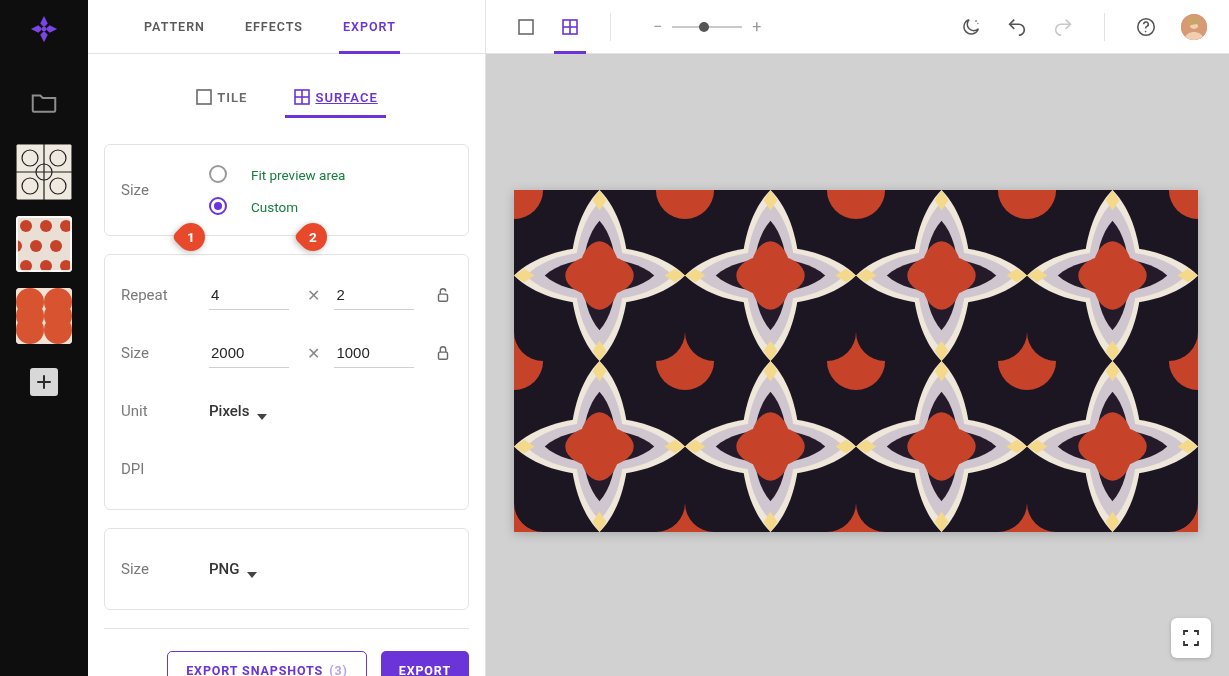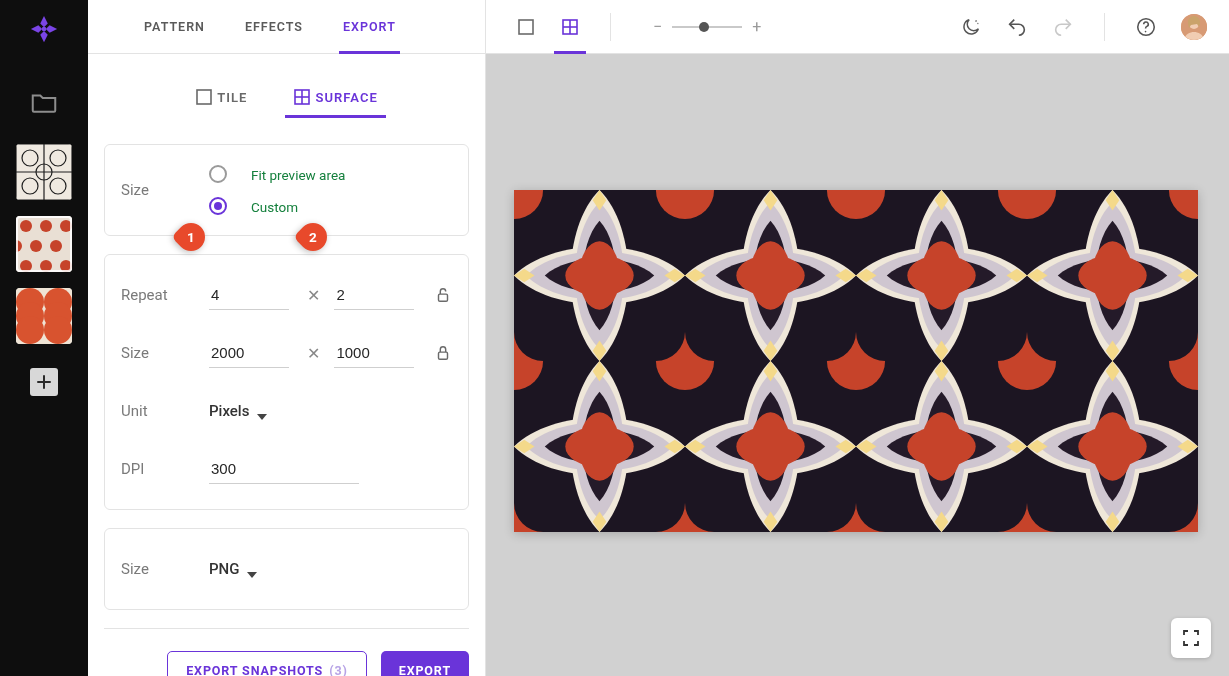--- a/index.html
+++ b/index.html
@@ -29,21 +29,21 @@
     height: 54px; border-bottom: 1px solid #e3e3e3;
     display:flex; align-items:center; padding: 0 56px; gap: 40px;
   }
   .ptab { font-size:12.5px; font-weight:600; letter-spacing:.08em; color:#5a5a5a; cursor:pointer; height:100%; display:flex; align-items:center; position:relative;}
   .ptab.active { color:#6a34d9; }
   .ptab.active::after { content:""; position:absolute; left:-4px; right:-4px; bottom:-1px; height:3px; background:#6a34d9;}
 
   .panel-body { flex:1; overflow:auto; padding: 24px 12px 12px 12px;}
   .subtabs { display:flex; justify-content:center; gap:46px; margin-bottom: 28px;}
   .subtab { font-size:13px; font-weight:600; letter-spacing:.08em; color:#696969; display:flex; align-items:center; gap:4px; cursor:pointer; position:relative; padding:10px 0;}
-  .subtab.active { color:#6a34d9;}
+  .subtab.active { color:#6a34d9;text-decoration:underline;}
   .subtab.active::after{content:"";position:absolute;left:-8px;right:-8px;bottom:-2px;height:3px;background:#6a34d9;}
   .subtab .ic { width:18px;height:18px; }
   .subtab .ic rect, .subtab .ic line { stroke:#696969; stroke-width:1.6; fill:none;}
   .subtab.active .ic rect, .subtab.active .ic line { stroke:#6a34d9;}
 
   .card {
     border:1px solid #e3e3e3; border-radius:6px; margin: 0 4px 18px 4px;
     padding: 20px 16px;
   }
   .row { display:flex; align-items:center; min-height:40px; position:relative;}
@@ -290,21 +290,20 @@
         </div>
         <div class="row">
           <div class="lbl">Unit</div>
           <div class="sel-wrap">
             <span>Pixels</span>
               <span class="caret"></span>
           </div>
         </div>
         <div class="row">
           <div class="lbl">DPI</div>
-          <input class="inp wide" value="300" style="">
         </div>
       </div>
 
       <div class="card">
         <div class="row">
           <div class="lbl">Size</div>
           <div class="sel-wrap">
             <span>PNG</span>
               <span class="caret"></span>
           </div>

